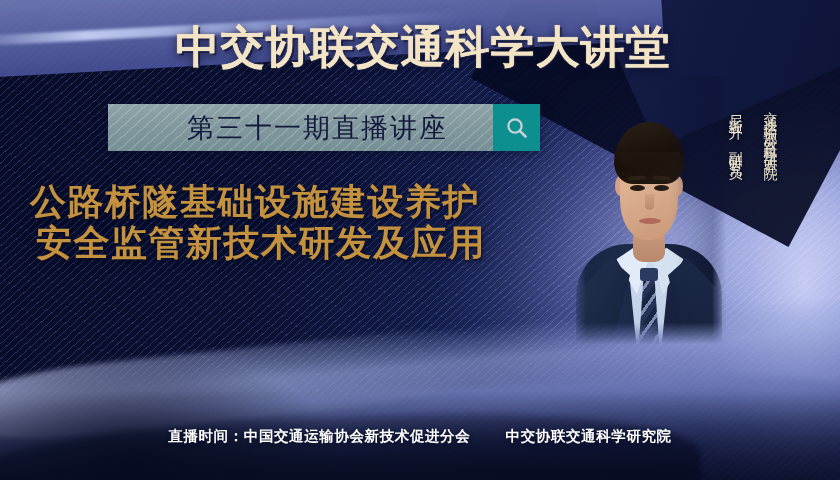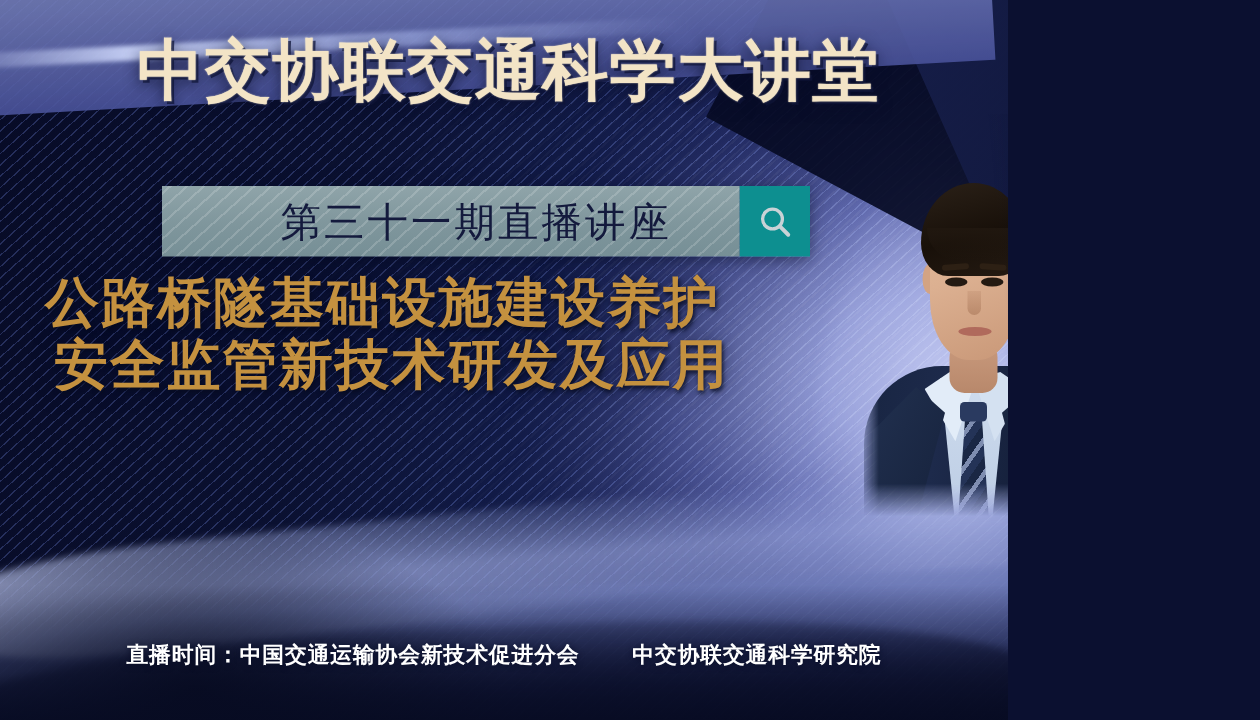--- a/index.html
+++ b/index.html
@@ -1,21 +1,21 @@
 <!DOCTYPE html>
 <html lang="zh"><head>
 <meta charset="utf-8">
 <title>Live Lecture Poster</title>
 <style>
   html,body{margin:0;padding:0;background:#0b1030;}
   *{box-sizing:border-box;}
 
   #poster{
     position:relative;
-    width:672px;height:480px;
+    width:840px;height:480px;
     overflow:hidden;
     font-family:"Liberation Sans","DejaVu Sans",sans-serif;
     background:#000000;
     user-select:none;
   }
 
   
   .bg-base{
     position:absolute;inset:0;
     background:
@@ -136,21 +136,20 @@
       2px 2px 0 rgba(15,20,55,.75),
       0 3px 10px rgba(8,12,40,.85);
     padding-left:6px;
   }
 
   
   .sub-wrap{
     position:absolute;left:108px;top:104px;
     display:flex;align-items:stretch;height:47px;
     box-shadow:0 2px 10px rgba(5,10,35,.5);
-    margin-top:20px;
   }
   .sub-bar{
     position:relative;
     width:385px;
     background:linear-gradient(180deg,#8fa4a9 0%,#7f969c 55%,#768f96 100%);
     display:flex;align-items:center;justify-content:center;
     overflow:hidden;
   }
   .sub-bar::after{
     content:"";position:absolute;inset:0;

